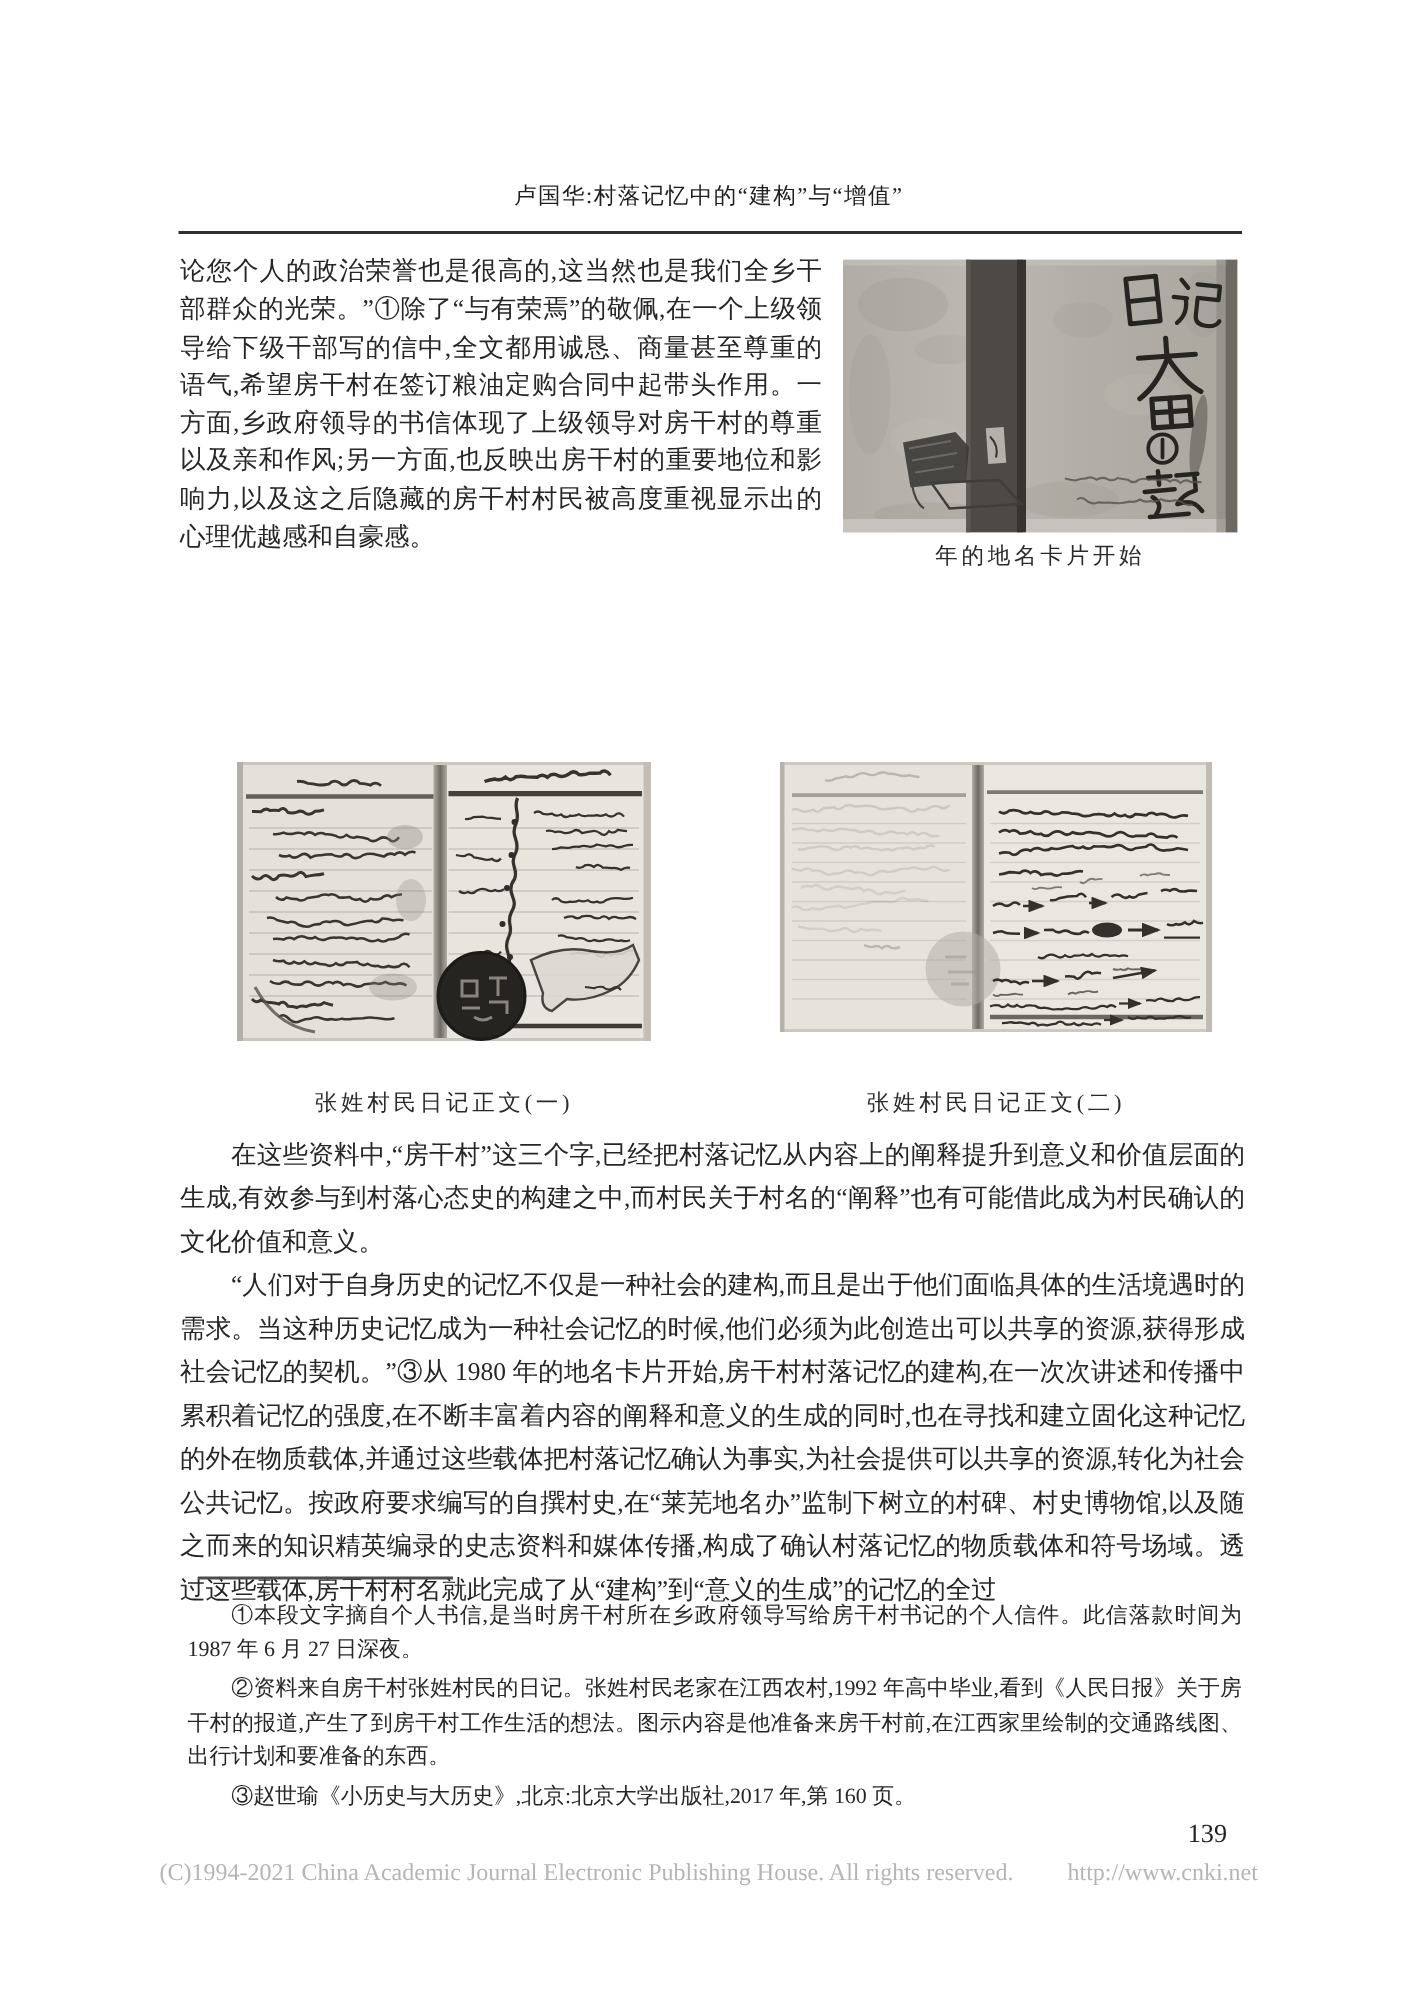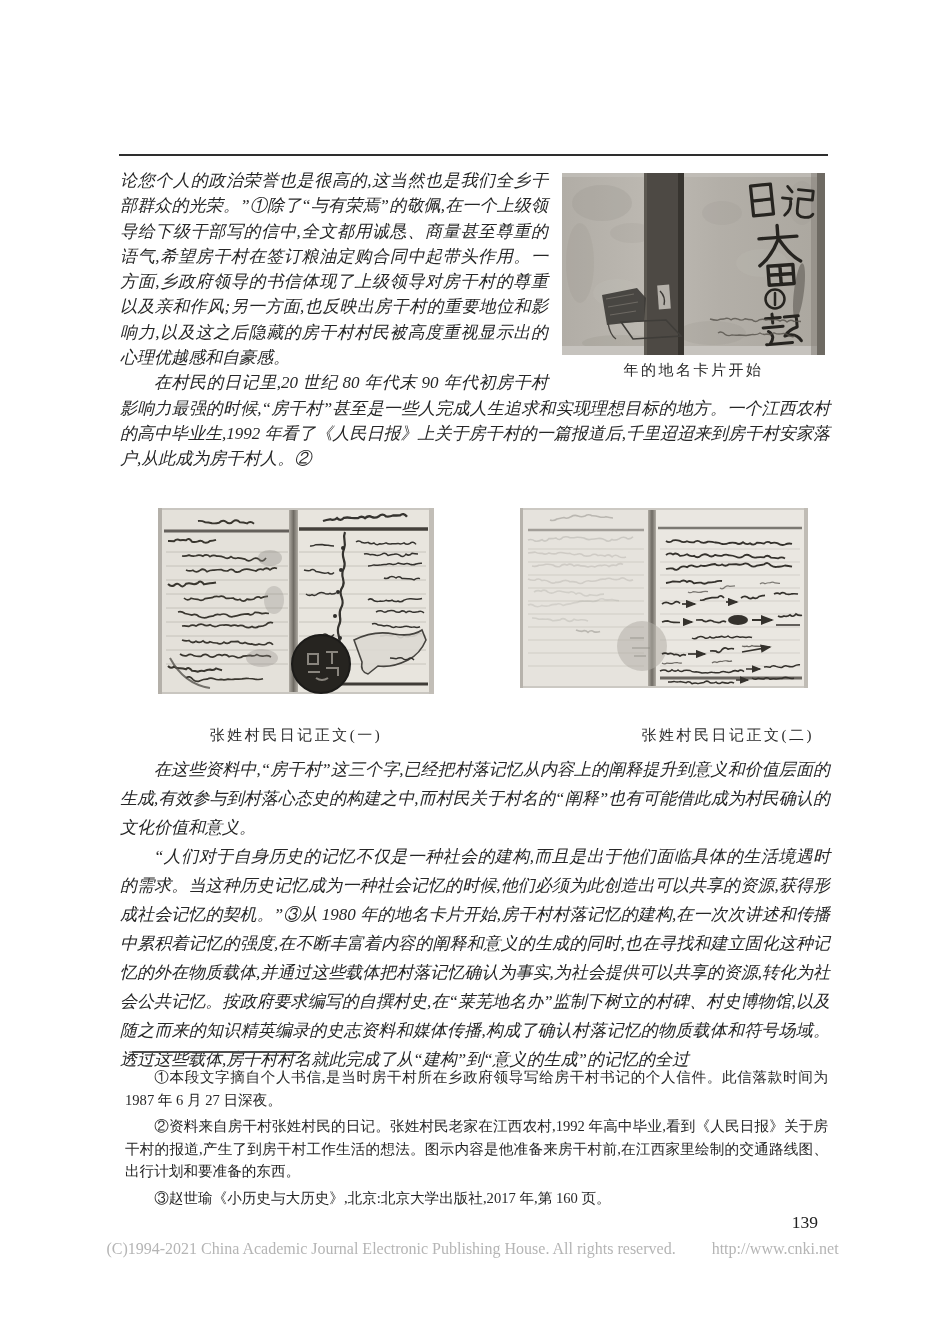--- a/index.html
+++ b/index.html
@@ -4,30 +4,30 @@
 <style>
   html,body{margin:0;padding:0;background:#ffffff;}
   .page{position:relative;width:945px;height:1336px;background:#ffffff;overflow:hidden;
         font-family:"Liberation Serif","DejaVu Serif",serif;color:#262626;}
   .header-title{position:absolute;top:121px;left:0;width:945px;text-align:center;
         font-size:15px;letter-spacing:1px;color:#1f1f1f;}
   .header-rule{position:absolute;top:154px;left:119px;width:709px;border-top:2px solid #2e2e2e;}
   .flow1{position:absolute;top:168px;left:120px;width:710px;font-size:17px;line-height:25.3px;
         text-align:justify;}
   .float-spacer{float:right;width:282px;height:221px;}
-  .flow1 p,.flow2 p{margin:0;font-style:italic;}
+  .flow1 p,.flow2 p{margin:0;}
   .indent{text-indent:2em;}
   .flow2{position:absolute;top:755px;left:120px;width:710px;font-size:17px;line-height:29px;
         text-align:justify;}
   .fig{position:absolute;}
   .fig svg{display:block;}
   .caption{position:absolute;text-align:center;font-size:15px;letter-spacing:2.5px;color:#2a2a2a;}
   .cap-cover{left:562px;top:361px;width:263px;}
   .cap-d1{left:146px;top:726px;width:300px;}
-  .cap-d2{left:514px;top:726px;width:300px;text-align:right;}
+  .cap-d2{left:514px;top:726px;width:300px;}
   .fn-rule{position:absolute;top:1051px;left:132px;width:170px;border-top:2px solid #4e4e4e;}
   .footnotes{position:absolute;top:1062px;left:121px;width:711px;font-size:14.6px;
         line-height:22.6px;text-align:justify;}
   .footnotes p{margin:4px;text-indent:2em;}
   .pageno{position:absolute;top:1212px;left:690px;width:128px;text-align:right;
         font-size:17.5px;color:#222;}
   .footer{position:absolute;top:1240px;left:0;width:945px;display:flex;justify-content:center;
         gap:36px;color:#b5b5b5;font-size:16px;}
   .sr{position:absolute;width:1px;height:1px;overflow:hidden;clip:rect(0 0 0 0);white-space:nowrap;}
 </style>
@@ -48,20 +48,21 @@
       <stop offset="1" stop-color="#b0aca4"></stop>
     </linearGradient>
     <marker id="ah" markerWidth="7" markerHeight="5" refX="5.5" refY="2.5" orient="auto">
       <path d="M0 0 L6.5 2.5 L0 5 z" fill="#34312c"></path>
     </marker>
   </defs>
 </svg>
 
 <div class="page">
 
+  <div class="header-title">卢国华:村落记忆中的“建构”与“增值”</div>
   <div class="header-rule"></div>
 
   <figure class="fig" style="left:562px;top:173px;margin:0">
     <span class="sr">日记奋①起</span>
     <svg width="263" height="182">
       <rect x="0" y="0" width="263" height="182" fill="url(#coverbg)"></rect>
       <g fill="#9c988f">
         <ellipse cx="40" cy="30" rx="30" ry="18" opacity="0.28"></ellipse>
         <ellipse cx="18" cy="90" rx="14" ry="40" opacity="0.22"></ellipse>
         <ellipse cx="70" cy="60" rx="22" ry="10" opacity="0.18"></ellipse>
@@ -115,21 +116,20 @@
         <path d="M148 146 q 3.5 1.1 7 1.3 q 3.5 -1.4 7 -1.3 q 3.5 -1.9 7 0.8 q 3.5 -2.1 7 -0.6 q 3.5 2.1 7 -0.5 q 3.5 0.8 7 1.1 q 3.5 3.2 7 0.1 q 3.5 -1.4 7 -0.1 q 3.5 -0.4 7 0.3 q 3.5 -1.7 7 1.0 q 3.5 -2.7 7 0.9 q 3.5 -3.2 7 -0.6 q 3.5 -0.4 7 0.1"></path>
         <path d="M156 160 q 3.5 -2.5 7 1.3 q 3.5 2.3 7 0.6 q 3.5 0.5 7 0.1 q 3.5 0.3 7 0.5 q 3.5 -0.4 7 -1.1 q 3.5 0.8 7 -1.4 q 3.5 2.2 7 1.0 q 3.5 1.3 7 -1.2 q 3.5 1.7 7 1.1 q 3.5 -1.0 7 0.9 q 3.5 2.9 7 1.4"></path>
       </g>
     </svg>
   </figure>
   <div class="caption cap-cover">年的地名卡片开始</div>
 
   <div class="flow1">
     <div class="float-spacer"></div>
     <p>论您个人的政治荣誉也是很高的,这当然也是我们全乡干部群众的光荣。”①除了“与有荣焉”的敬佩,在一个上级领导给下级干部写的信中,全文都用诚恳、商量甚至尊重的语气,希望房干村在签订粮油定购合同中起带头作用。一方面,乡政府领导的书信体现了上级领导对房干村的尊重以及亲和作风;另一方面,也反映出房干村的重要地位和影响力,以及这之后隐藏的房干村村民被高度重视显示出的心理优越感和自豪感。</p>
-    <p class="indent">在村民的日记里,20 世纪 80 年代末 90 年代初房干村影响力最强的时候,“房干村”甚至是一些人完成人生追求和实现理想目标的地方。一个江西农村的高中毕业生,1992 年看了《人民日报》上关于房干村的一篇报道后,千里迢迢来到房干村安家落户,从此成为房干村人。②</p>
   </div>
 
   <figure class="fig" style="left:158px;top:508px;margin:0">
     <svg width="276" height="186">
       <rect x="0" y="0" width="276" height="186" fill="#c9c6c0"></rect>
       <rect x="2" y="2" width="131" height="182" fill="#e4e1da"></rect>
       <rect x="139" y="2" width="135" height="182" fill="#e8e5de"></rect>
       <rect x="131" y="2" width="9" height="182" fill="url(#gut)"></rect>
       <rect x="0" y="0" width="4" height="186" fill="#b4b0a9"></rect>
       <rect x="271" y="0" width="5" height="186" fill="#c2beb7"></rect>

